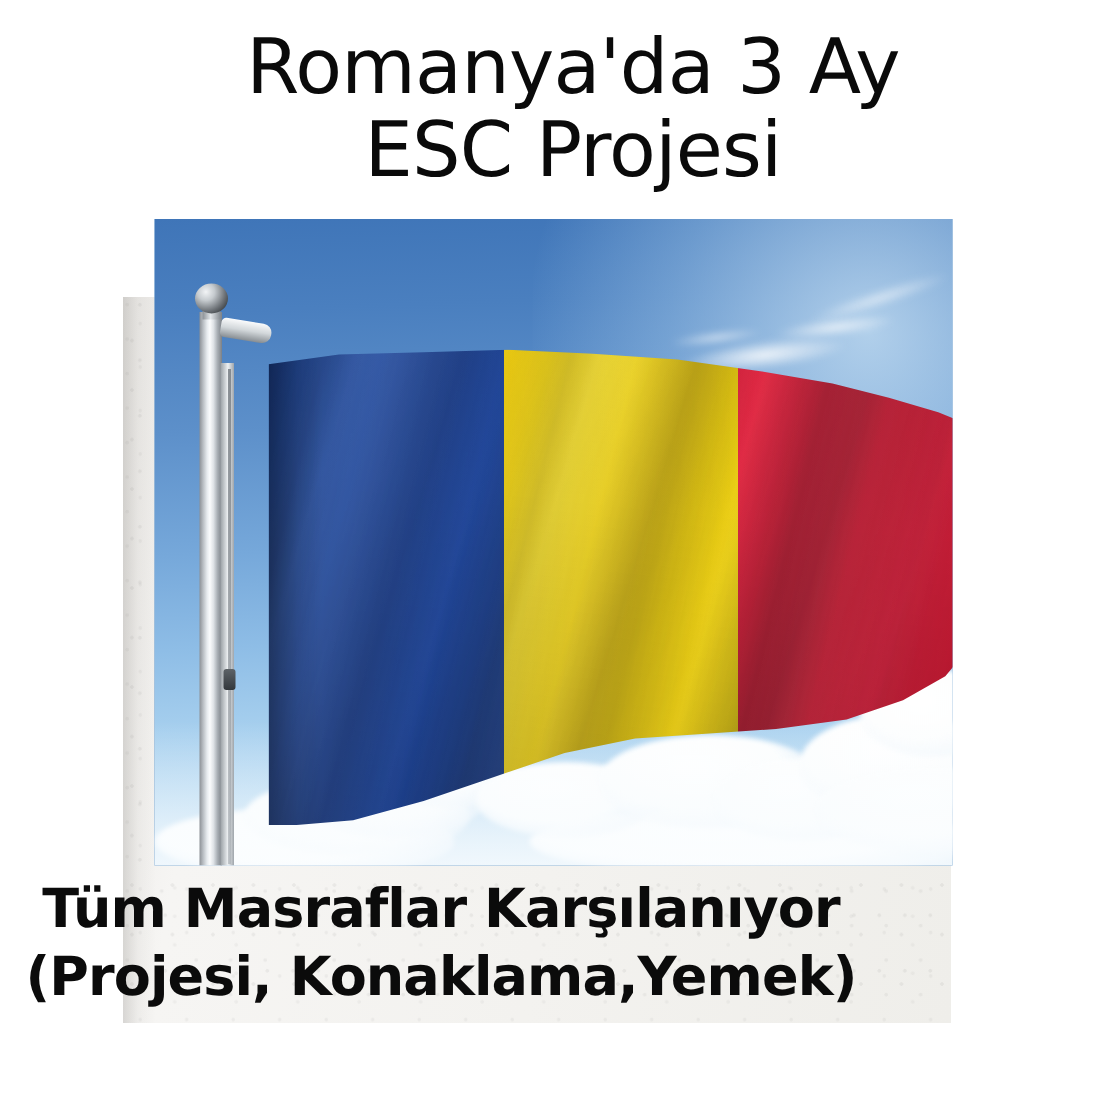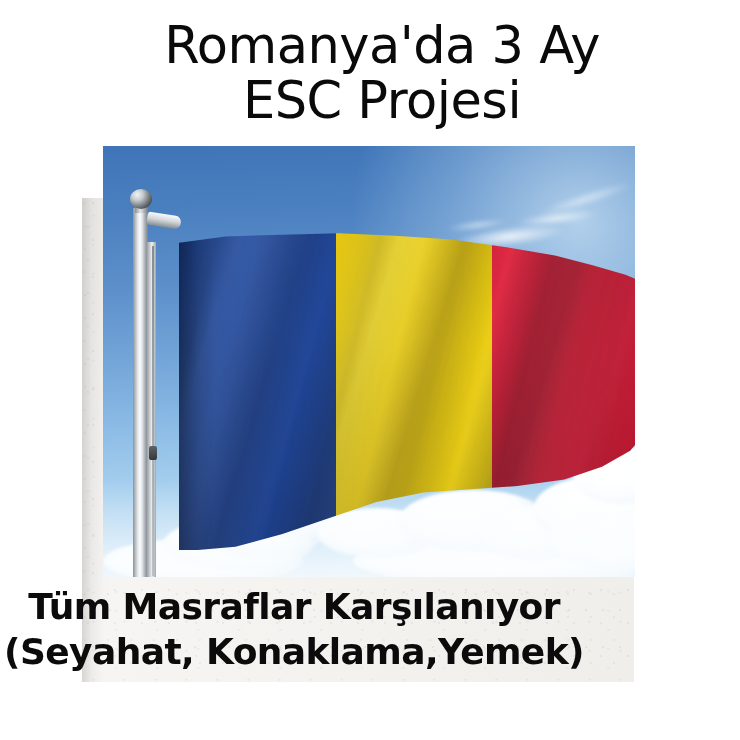--- a/index.html
+++ b/index.html
@@ -370,16 +370,16 @@
       <div class="band band-red"></div>
       <div class="folds"></div>
       <div class="folds-light"></div>
       <div class="hoist-shadow"></div>
     </div>
 
   </div>
 
   <div class="caption">
     <div class="caption-line">Tüm Masraflar Karşılanıyor</div>
-    <div class="caption-line">(Seyahat, Konaklama,Yemek)</div>
+    <div class="caption-line">(Projesi, Konaklama,Yemek)</div>
   </div>
 
 </div>
 
 </body></html>

